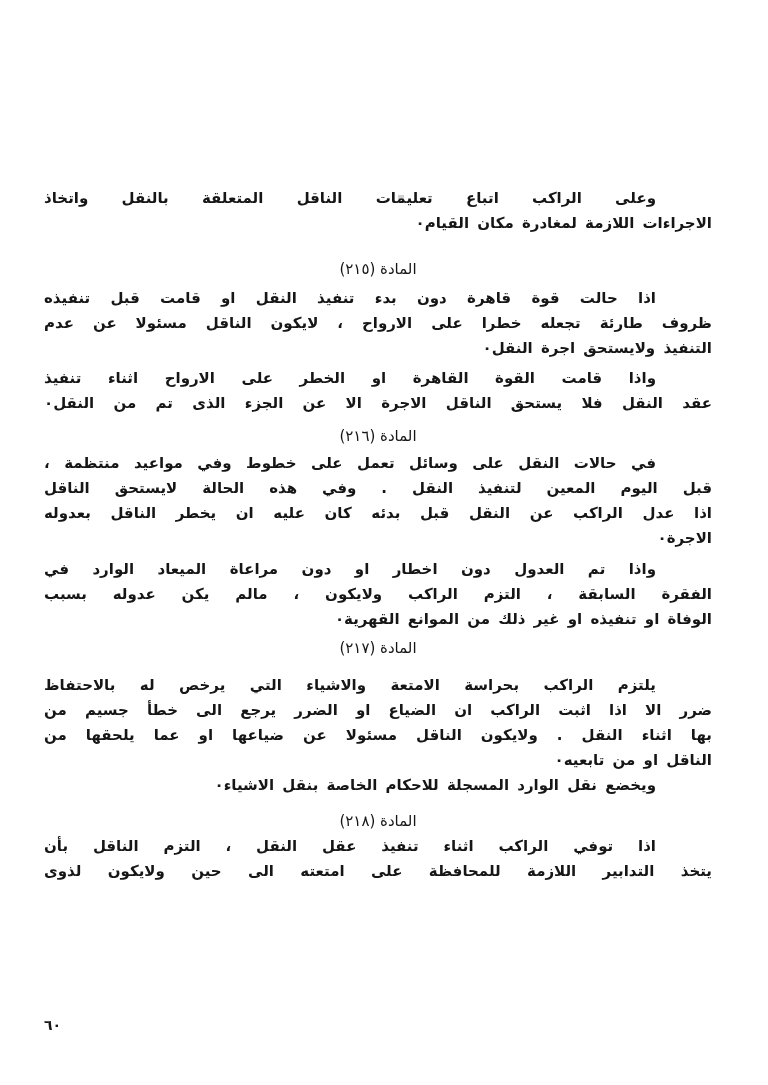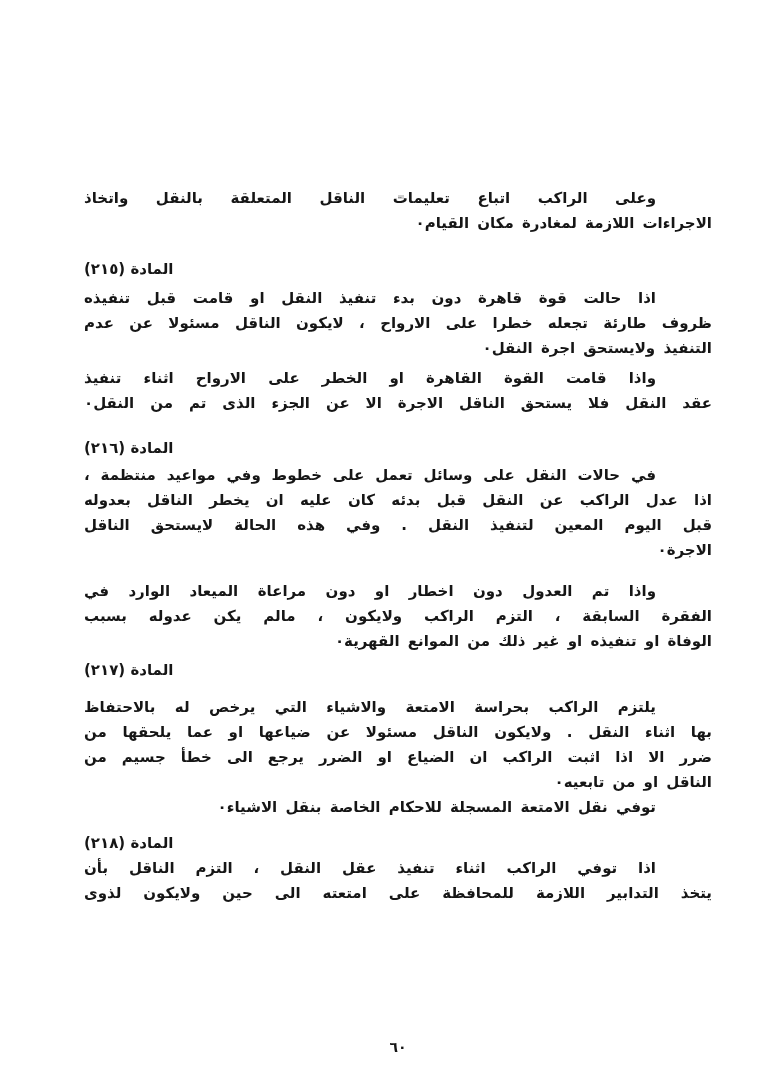--- a/index.html
+++ b/index.html
@@ -11,59 +11,59 @@
   }
   .page {
     position: relative;
     width: 768px; height: 1085px;
     background: #ffffff;
     color: #161616;
     direction: rtl;
   }
   .col {
     padding-right: 56px;
-    padding-left: 84px;
+    padding-left: 44px;
   }
   .ln {
     height: 25px;
     line-height: 25px;
     font-size: 15px;
     font-weight: 700;
     white-space: nowrap;
     color: #161616;
   }
   
   .j {
     white-space: normal;
     text-align: justify;
     text-align-last: justify;
   }
   
   .f { text-indent: 56px; }
   
   .r { text-align: right; word-spacing: 3px; }
   .hd {
-    text-align: left;
-    font-weight: 700;
+    text-align: center;
+    font-weight: 400;
     letter-spacing: 0.5px;
   }
   
   #intro   { margin-top: 186px; }
   #h215    { margin-top: 21px; }
   #a215p1  { margin-top: 4px; }
   #a215p2  { margin-top: 5px; }
-  #h216    { margin-top: 20px; }
+  #h216    { margin-top: 8px; }
   #a216p1  { margin-top: 2px; }
-  #a216p2  { margin-top: 16px; }
+  #a216p2  { margin-top: 6px; }
   #h217    { margin-top: 4px; }
   #a217p1  { margin-top: 12px; }
   #a217p2  { margin-top: 0; }
   #h218    { margin-top: 11px; }
   #a218p1  { margin-top: 0; }
-  #pageno  { margin-top: 130px; text-align: center; font-size: 14px; height: 22px; line-height: 22px; }
+  #pageno  { margin-top: 130px; text-align: left; font-size: 14px; height: 22px; line-height: 22px; }
   .artifact {
     position: absolute;
     left: 398px; top: 9px;
     width: 6px; height: 4px;
     background: #aaaaaa;
     opacity: 0.55;
   }
 </style>
 </head>
 <body>
@@ -88,42 +88,42 @@
 
     <div id="a215p2">
       <div class="ln j f">واذا قامت القوة القاهرة او الخطر على الارواح اثناء تنفيذ</div>
       <div class="ln j">عقد النقل فلا يستحق الناقل الاجرة الا عن الجزء الذى تم من النقل٠</div>
     </div>
 
     <div id="h216" class="ln hd">المادة (٢١٦)</div>
 
     <div id="a216p1">
       <div class="ln j f">في حالات النقل على وسائل تعمل على خطوط وفي مواعيد منتظمة ،</div>
+      <div class="ln j">قبل اليوم المعين لتنفيذ النقل . وفي هذه الحالة لايستحق الناقل</div>
       <div class="ln j">اذا عدل الراكب عن النقل قبل بدئه كان عليه ان يخطر الناقل بعدوله</div>
-      <div class="ln j">قبل اليوم المعين لتنفيذ النقل . وفي هذه الحالة لايستحق الناقل</div>
       <div class="ln r">الاجرة٠</div>
     </div>
 
     <div id="a216p2">
       <div class="ln j f">واذا تم العدول دون اخطار او دون مراعاة الميعاد الوارد في</div>
       <div class="ln j">الفقرة السابقة ، التزم الراكب ولايكون ، مالم يكن عدوله بسبب</div>
       <div class="ln r">الوفاة او تنفيذه او غير ذلك من الموانع القهرية٠</div>
     </div>
 
     <div id="h217" class="ln hd">المادة (٢١٧)</div>
 
     <div id="a217p1">
       <div class="ln j f">يلتزم الراكب بحراسة الامتعة والاشياء التي يرخص له بالاحتفاظ</div>
+      <div class="ln j">ضرر الا اذا اثبت الراكب ان الضياع او الضرر يرجع الى خطأ جسيم من</div>
       <div class="ln j">بها اثناء النقل . ولايكون الناقل مسئولا عن ضياعها او عما يلحقها من</div>
-      <div class="ln j">ضرر الا اذا اثبت الراكب ان الضياع او الضرر يرجع الى خطأ جسيم من</div>
       <div class="ln r">الناقل او من تابعيه٠</div>
     </div>
 
     <div id="a217p2">
-      <div class="ln r f">توفي نقل الامتعة المسجلة للاحكام الخاصة بنقل الاشياء٠</div>
+      <div class="ln r f">ويخضع نقل الوارد المسجلة للاحكام الخاصة بنقل الاشياء٠</div>
     </div>
 
     <div id="h218" class="ln hd">المادة (٢١٨)</div>
 
     <div id="a218p1">
       <div class="ln j f">اذا توفي الراكب اثناء تنفيذ عقل النقل ، التزم الناقل بأن</div>
       <div class="ln j">يتخذ التدابير اللازمة للمحافظة على امتعته الى حين ولايكون لذوى</div>
     </div>
 
     <div id="pageno" class="ln">٦٠</div>

